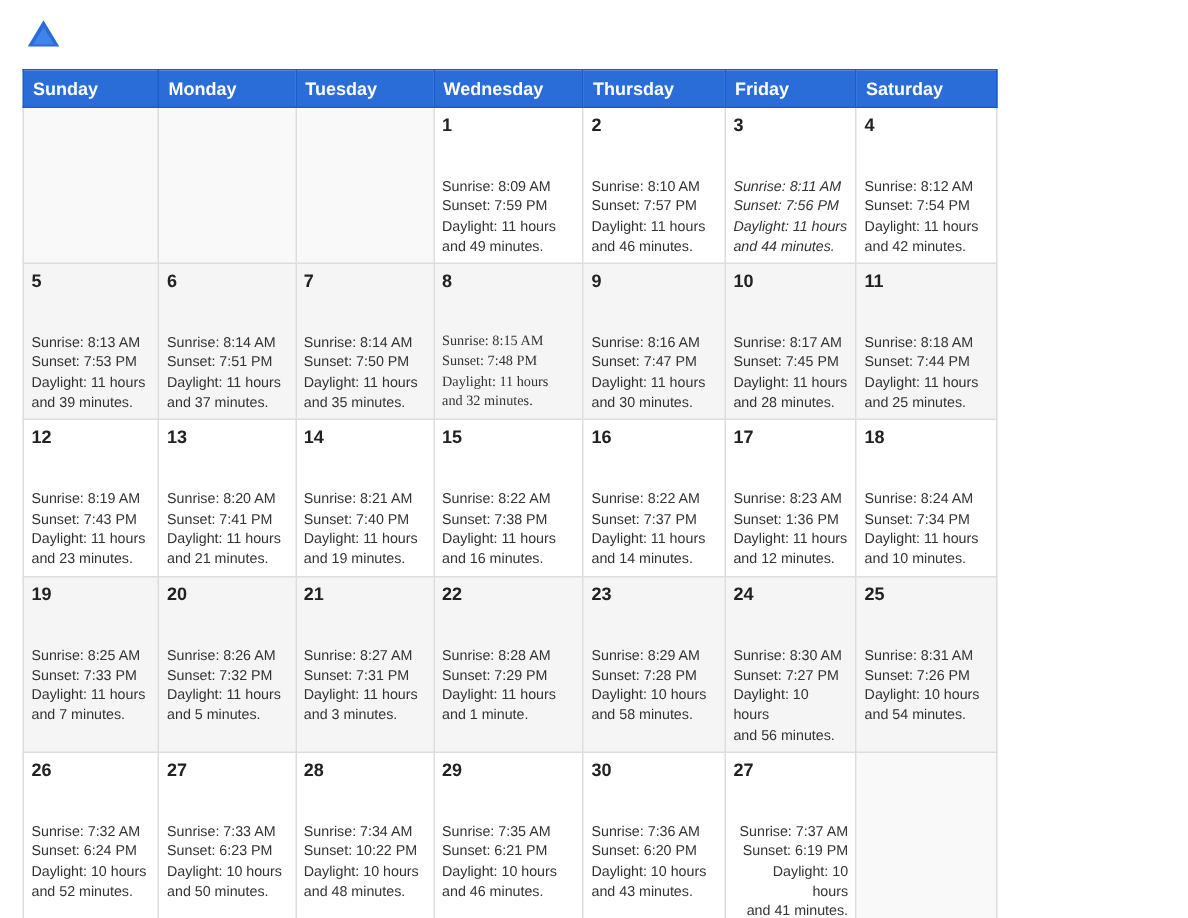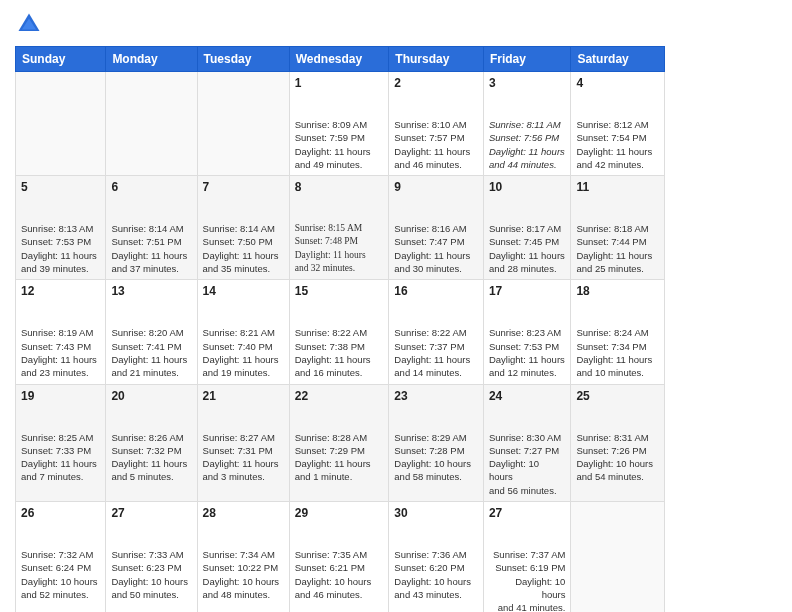--- a/index.html
+++ b/index.html
@@ -245,21 +245,21 @@
           <td>
             <span class="day-num">16</span>
             <div class="day-info" style="white-space: pre-line;">Sunrise: 8:22 AM
 Sunset: 7:37 PM
 Daylight: 11 hours
 and 14 minutes.</div>
           </td>
           <td>
             <span class="day-num">17</span>
             <div class="day-info" style="white-space: pre-line;">Sunrise: 8:23 AM
-Sunset: 7:53 PM
+Sunset: 1:36 PM
 Daylight: 11 hours
 and 12 minutes.</div>
           </td>
           <td>
             <span class="day-num">18</span>
             <div class="day-info" style="white-space: pre-line;">Sunrise: 8:24 AM
 Sunset: 7:34 PM
 Daylight: 11 hours
 and 10 minutes.</div>
           </td>

